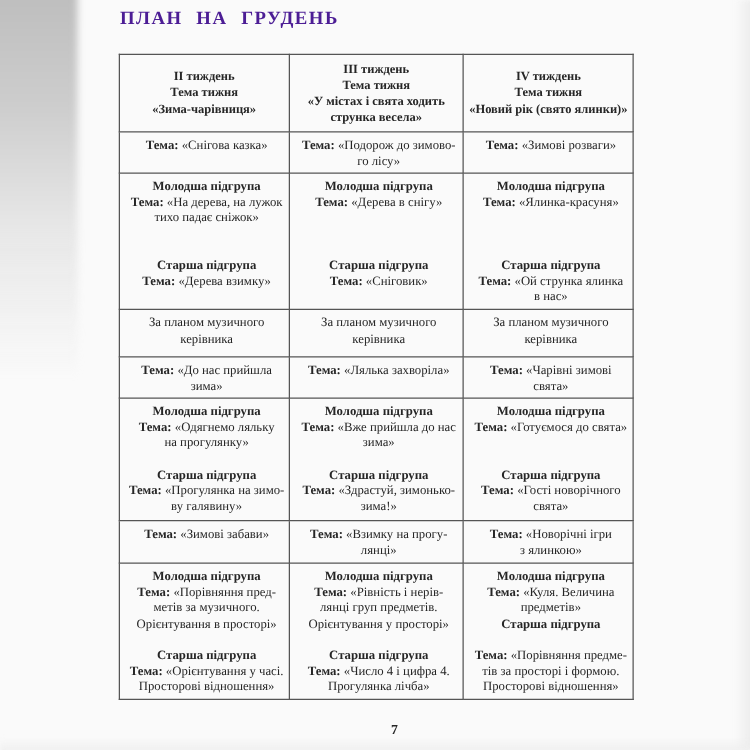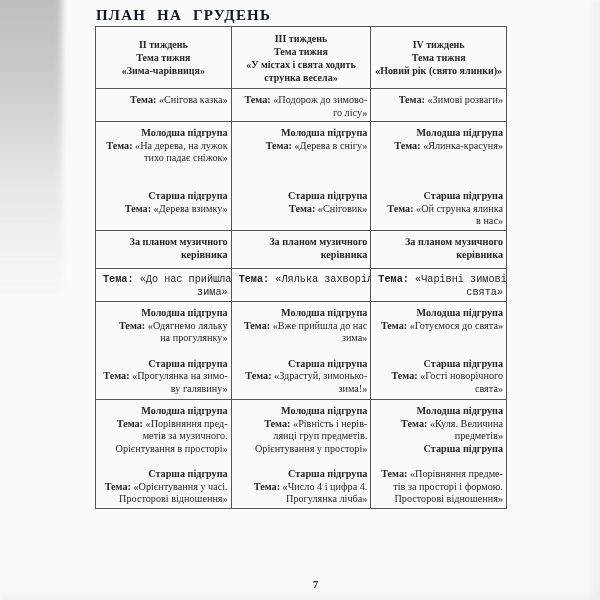--- a/index.html
+++ b/index.html
@@ -29,45 +29,45 @@
   }
   .edge-bottom{
     left:0;bottom:-3px;width:100%;height:12px;
     background:linear-gradient(to top,#ededed,rgba(250,250,250,0));
     filter:blur(2px);
   }
   .title{
     position:absolute;left:96px;top:7px;
     font-size:15px;font-weight:bold;
     letter-spacing:1.2px;word-spacing:6px;
-    color:#0f172a;
+    color:#4c1d95;
   }
   table.plan{
-    position:absolute;left:95px;top:26px;width:412px;
+    position:absolute;left:95px;top:43px;width:412px;
     border-collapse:collapse;table-layout:fixed;
     font-size:10.2px;line-height:12.6px;
   }
   table.plan col.c1{width:33%;}
   table.plan col.c2{width:34%;}
   table.plan col.c3{width:33%;}
   table.plan td{
     border:1px solid var(--border);
-    vertical-align:top;text-align:right;
+    vertical-align:top;text-align:center;
     padding:5px 3px 2px 7px;
     overflow:hidden;
   }
   table.plan td.hdr{
     vertical-align:middle;text-align:center;
     padding:4px 1px;font-size:10px;line-height:13px;
   }
   .plan tr:nth-child(1) td{height:62px;}
   .plan tr:nth-child(2) td{height:33px;}
   .plan tr:nth-child(3) td{height:106px;}
-  .plan tr:nth-child(4) td{height:38px;font-weight:bold;}
-  .plan tr:nth-child(5) td{height:32px;font-family:Liberation Mono, monospace;}
+  .plan tr:nth-child(4) td{height:38px;}
+  .plan tr:nth-child(5) td{height:32px;}
   .plan tr:nth-child(6) td{height:98px;}
   .plan tr:nth-child(7) td{height:34px;}
   .plan tr:nth-child(8) td{height:108px;}
   .ln{display:block;white-space:nowrap;}
   .pagenum{
     position:absolute;left:95px;top:578px;width:441px;
     text-align:center;font-size:11px;font-weight:bold;
   }
 </style>
 </head>
@@ -197,20 +197,33 @@
           <span class="ln"><b>Тема:</b> «Готуємося до свята»</span>
           <span class="ln">&nbsp;</span>
           <span class="ln">&nbsp;</span>
           <span class="ln"><b>Старша підгрупа</b></span>
           <span class="ln"><b>Тема:</b> «Гості новорічного</span>
           <span class="ln">свята»</span>
         </td>
       </tr>
       <tr>
         <td>
+          <span class="ln"><b>Тема:</b> «Зимові забави»</span>
+        </td>
+        <td>
+          <span class="ln"><b>Тема:</b> «Взимку на прогу-</span>
+          <span class="ln">лянці»</span>
+        </td>
+        <td>
+          <span class="ln"><b>Тема:</b> «Новорічні ігри</span>
+          <span class="ln">з ялинкою»</span>
+        </td>
+      </tr>
+      <tr>
+        <td>
           <span class="ln"><b>Молодша підгрупа</b></span>
           <span class="ln"><b>Тема:</b> «Порівняння пред-</span>
           <span class="ln">метів за музичного.</span>
           <span class="ln">Орієнтування в просторі»</span>
           <span class="ln">&nbsp;</span>
           <span class="ln"><b>Старша підгрупа</b></span>
           <span class="ln"><b>Тема:</b> «Орієнтування у часі.</span>
           <span class="ln">Просторові відношення»</span>
         </td>
         <td>

